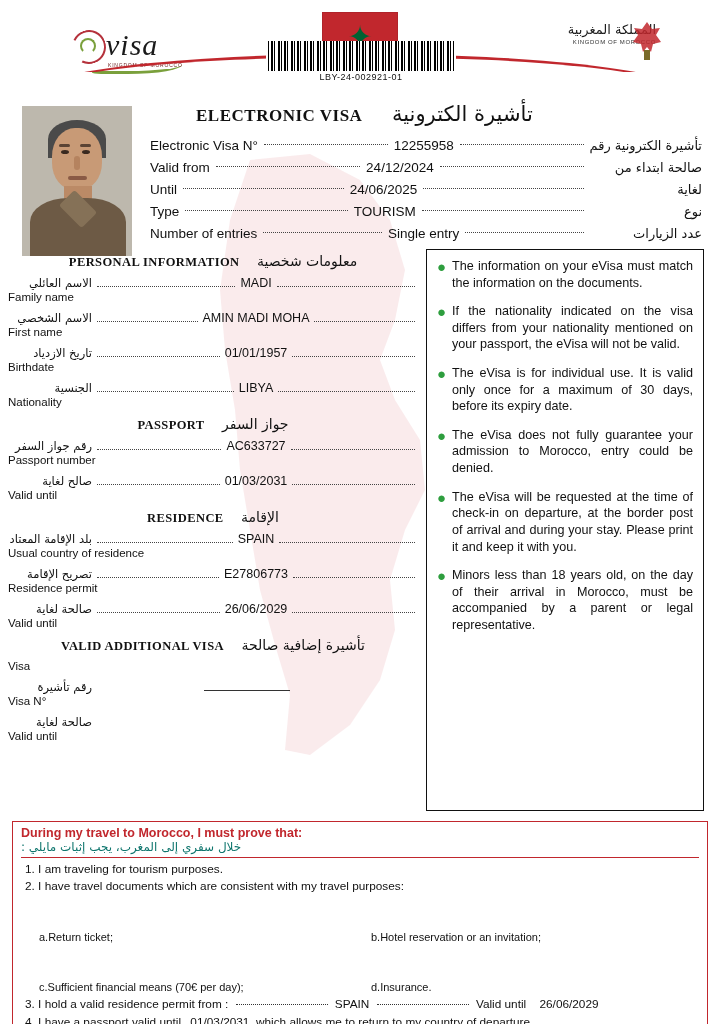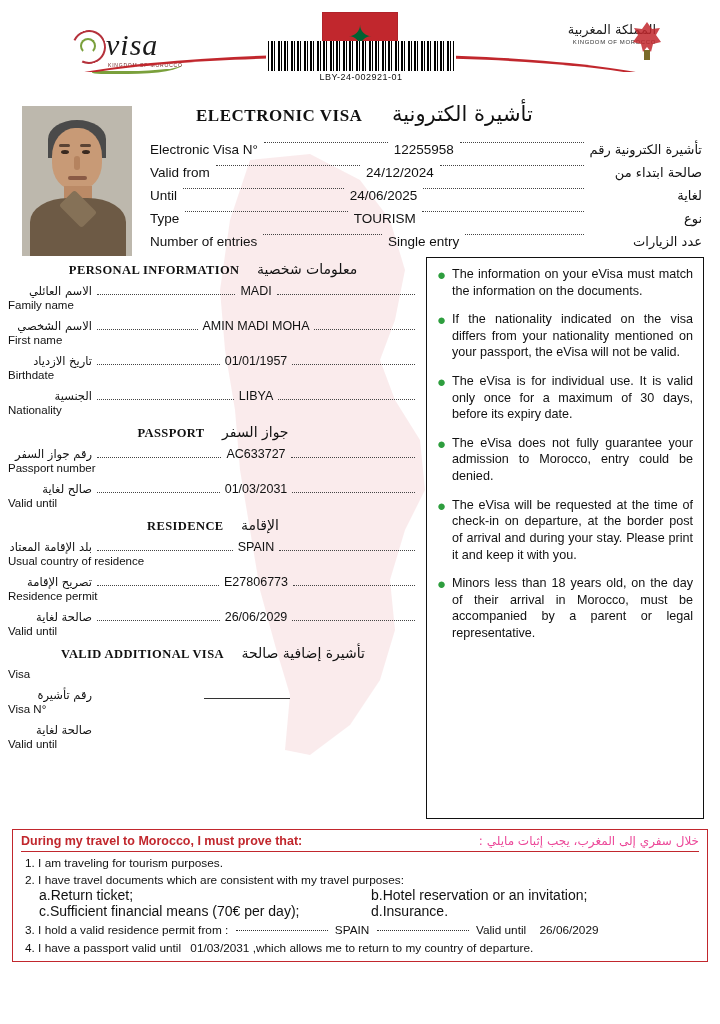--- a/index.html
+++ b/index.html
@@ -207,24 +207,23 @@
 
   
   .topfields {
     position: relative;
     margin-left: 150px;
     margin-right: 18px;
     margin-top: 4px;
     z-index: 3;
   }
   .tf-row {
-    display: flex; align-items: flex-start;
+    display: flex; align-items: center;
     font-size: 13.5px;
     margin-bottom: 7px;
-    margin-top: 8px;
   }
   .tf-label { white-space: nowrap; }
   .tf-dots {
     flex: 1;
     border-bottom: 1px dotted #444;
     margin: 0 6px 3px 6px;
     min-width: 10px;
   }
   .tf-val { white-space: nowrap; }
   .tf-ar {
@@ -319,30 +318,31 @@
     margin: 10px 12px 0 12px;
     padding: 4px 8px 6px 8px;
     position: relative;
     z-index: 3;
   }
   .decl-head {
     display: flex; justify-content: space-between; align-items: baseline;
     border-bottom: 1px solid #c1272d;
     padding-bottom: 3px;
     margin-bottom: 4px;
+    flex-direction: column;
   }
   .decl-head-en {
     color: #c1272d; font-weight: bold; font-size: 12.5px;
   }
   .decl-head-ar {
-    color: #ec4899; font-size: 12px; direction: rtl;
+    color: #0f766e; font-size: 12px; direction: rtl;
     font-family: "DejaVu Sans", sans-serif;
   }
   .decl-item { font-size: 11.8px; margin: 3px 0 0 4px; }
-  .decl-sub { display: flex; font-size: 14px; margin-left: 18px; }
+  .decl-sub { display: flex; font-size: 11px; margin-left: 18px; margin-top: 38px; }
   .decl-sub span:first-child { width: 332px; }
   .decl-line3 { font-size: 11.8px; margin: 4px 0 0 4px; }
   .dotted-inline {
     display: inline-block; width: 92px;
     border-bottom: 1px dotted #333;
     margin: 0 4px 3px 4px;
   }
 </style>
 </head>
 <body>

